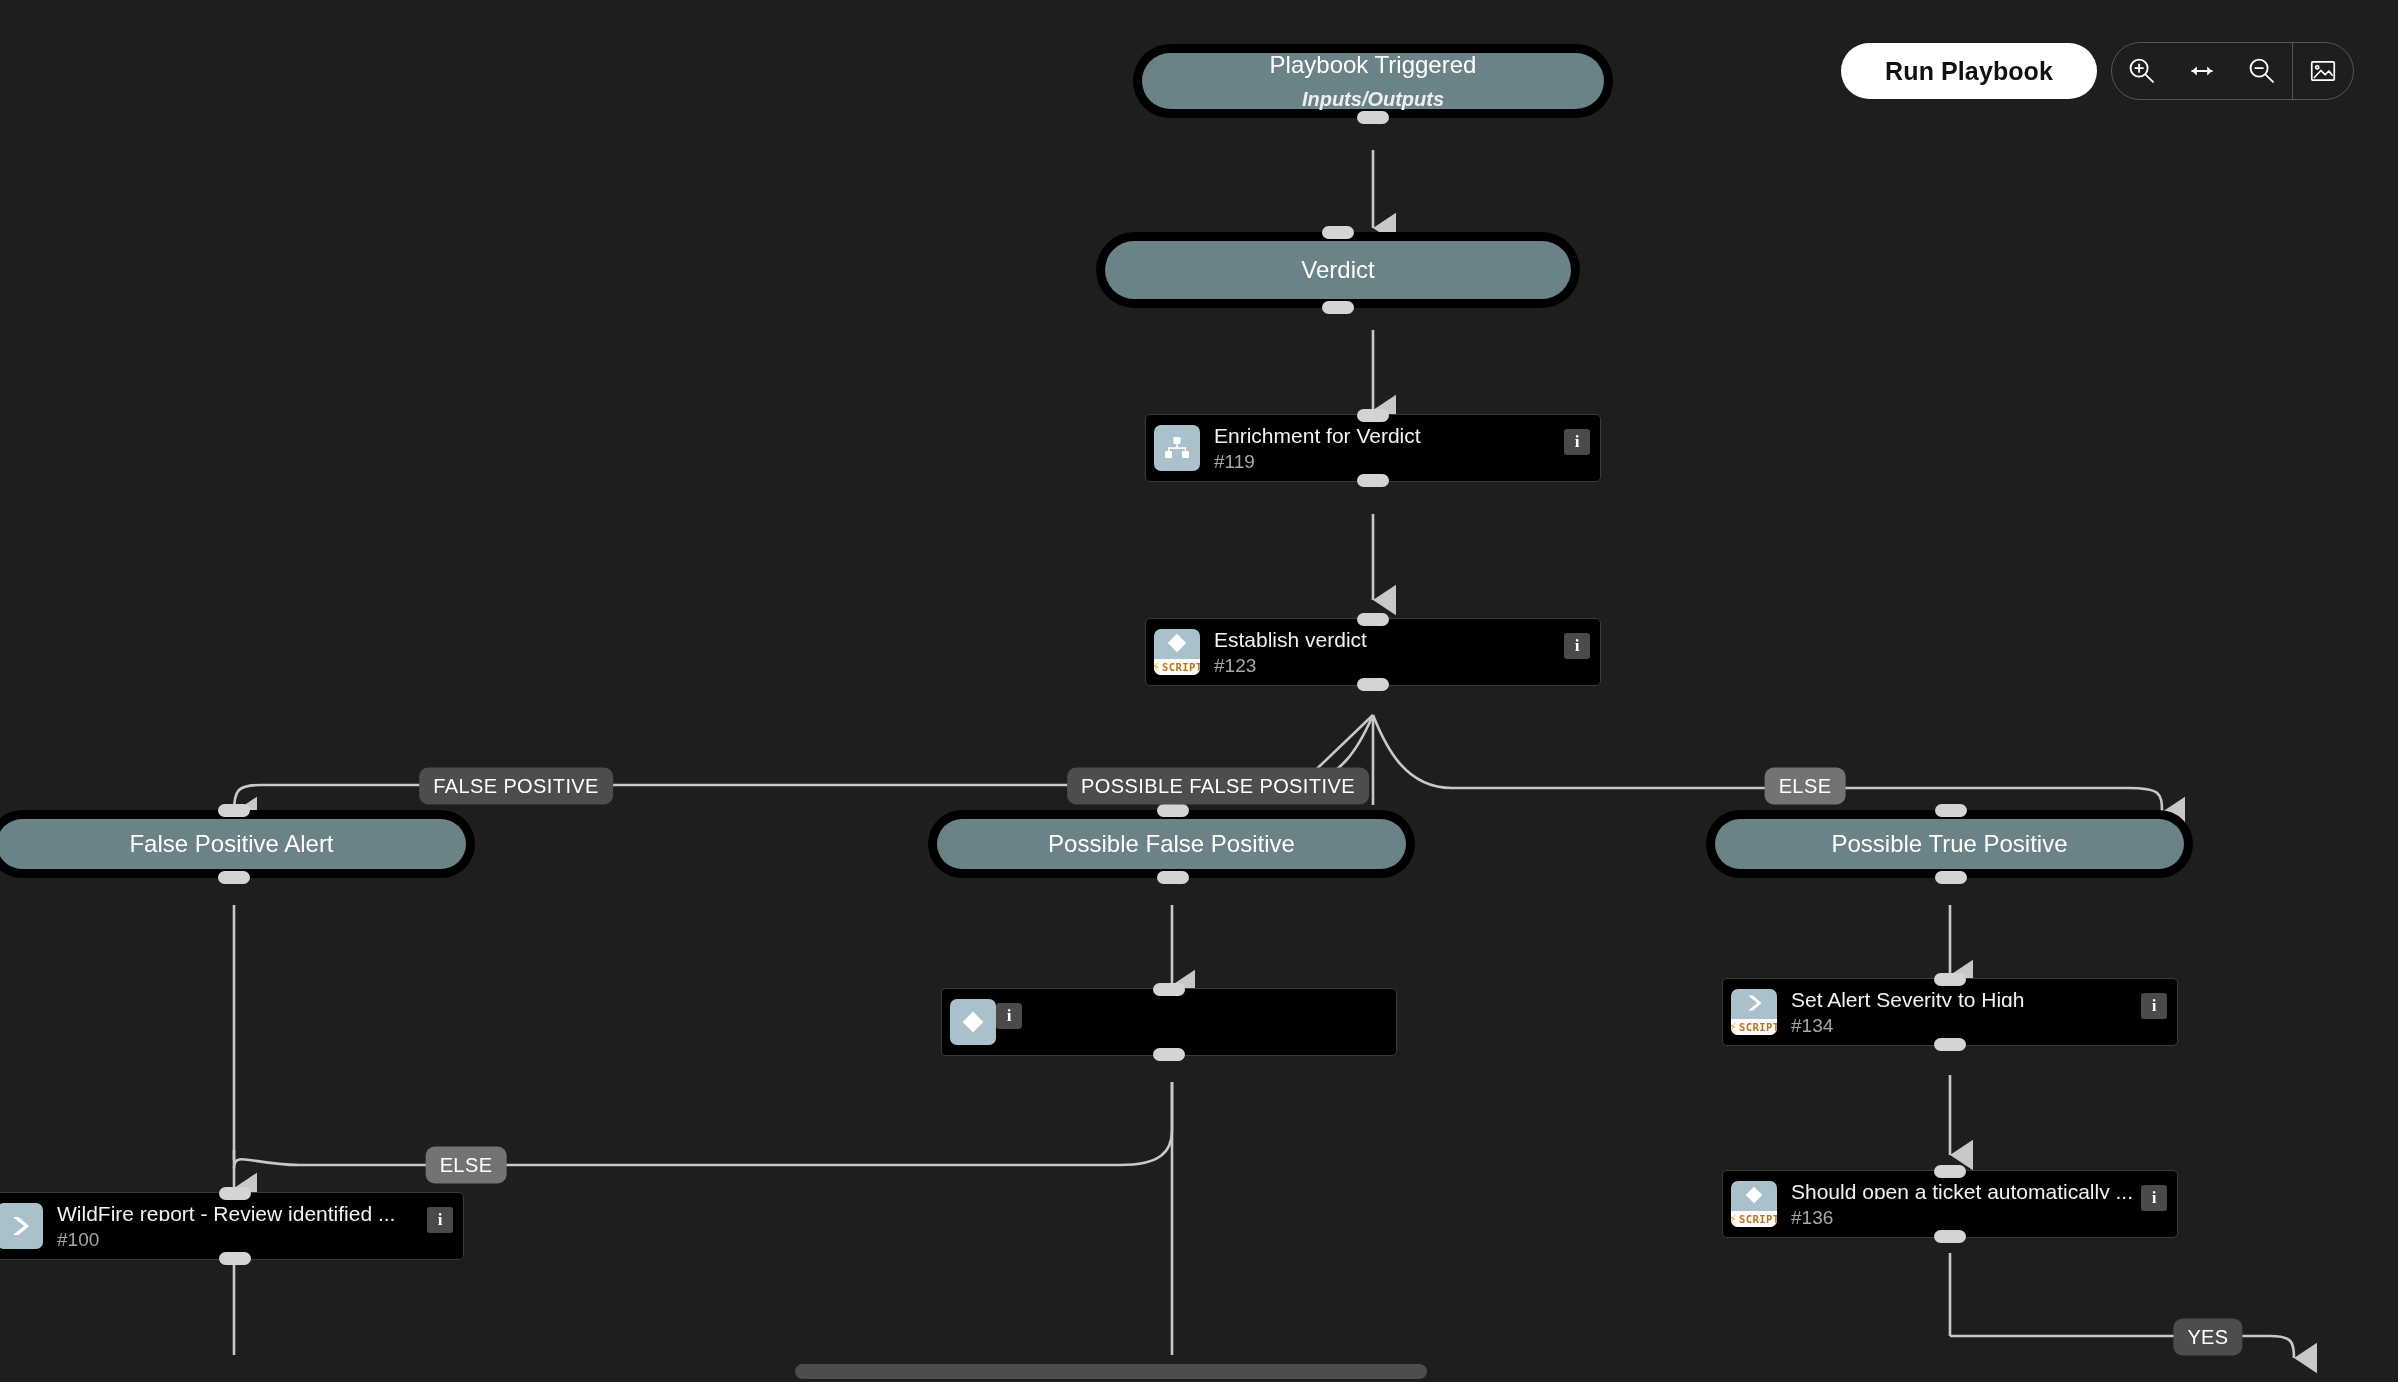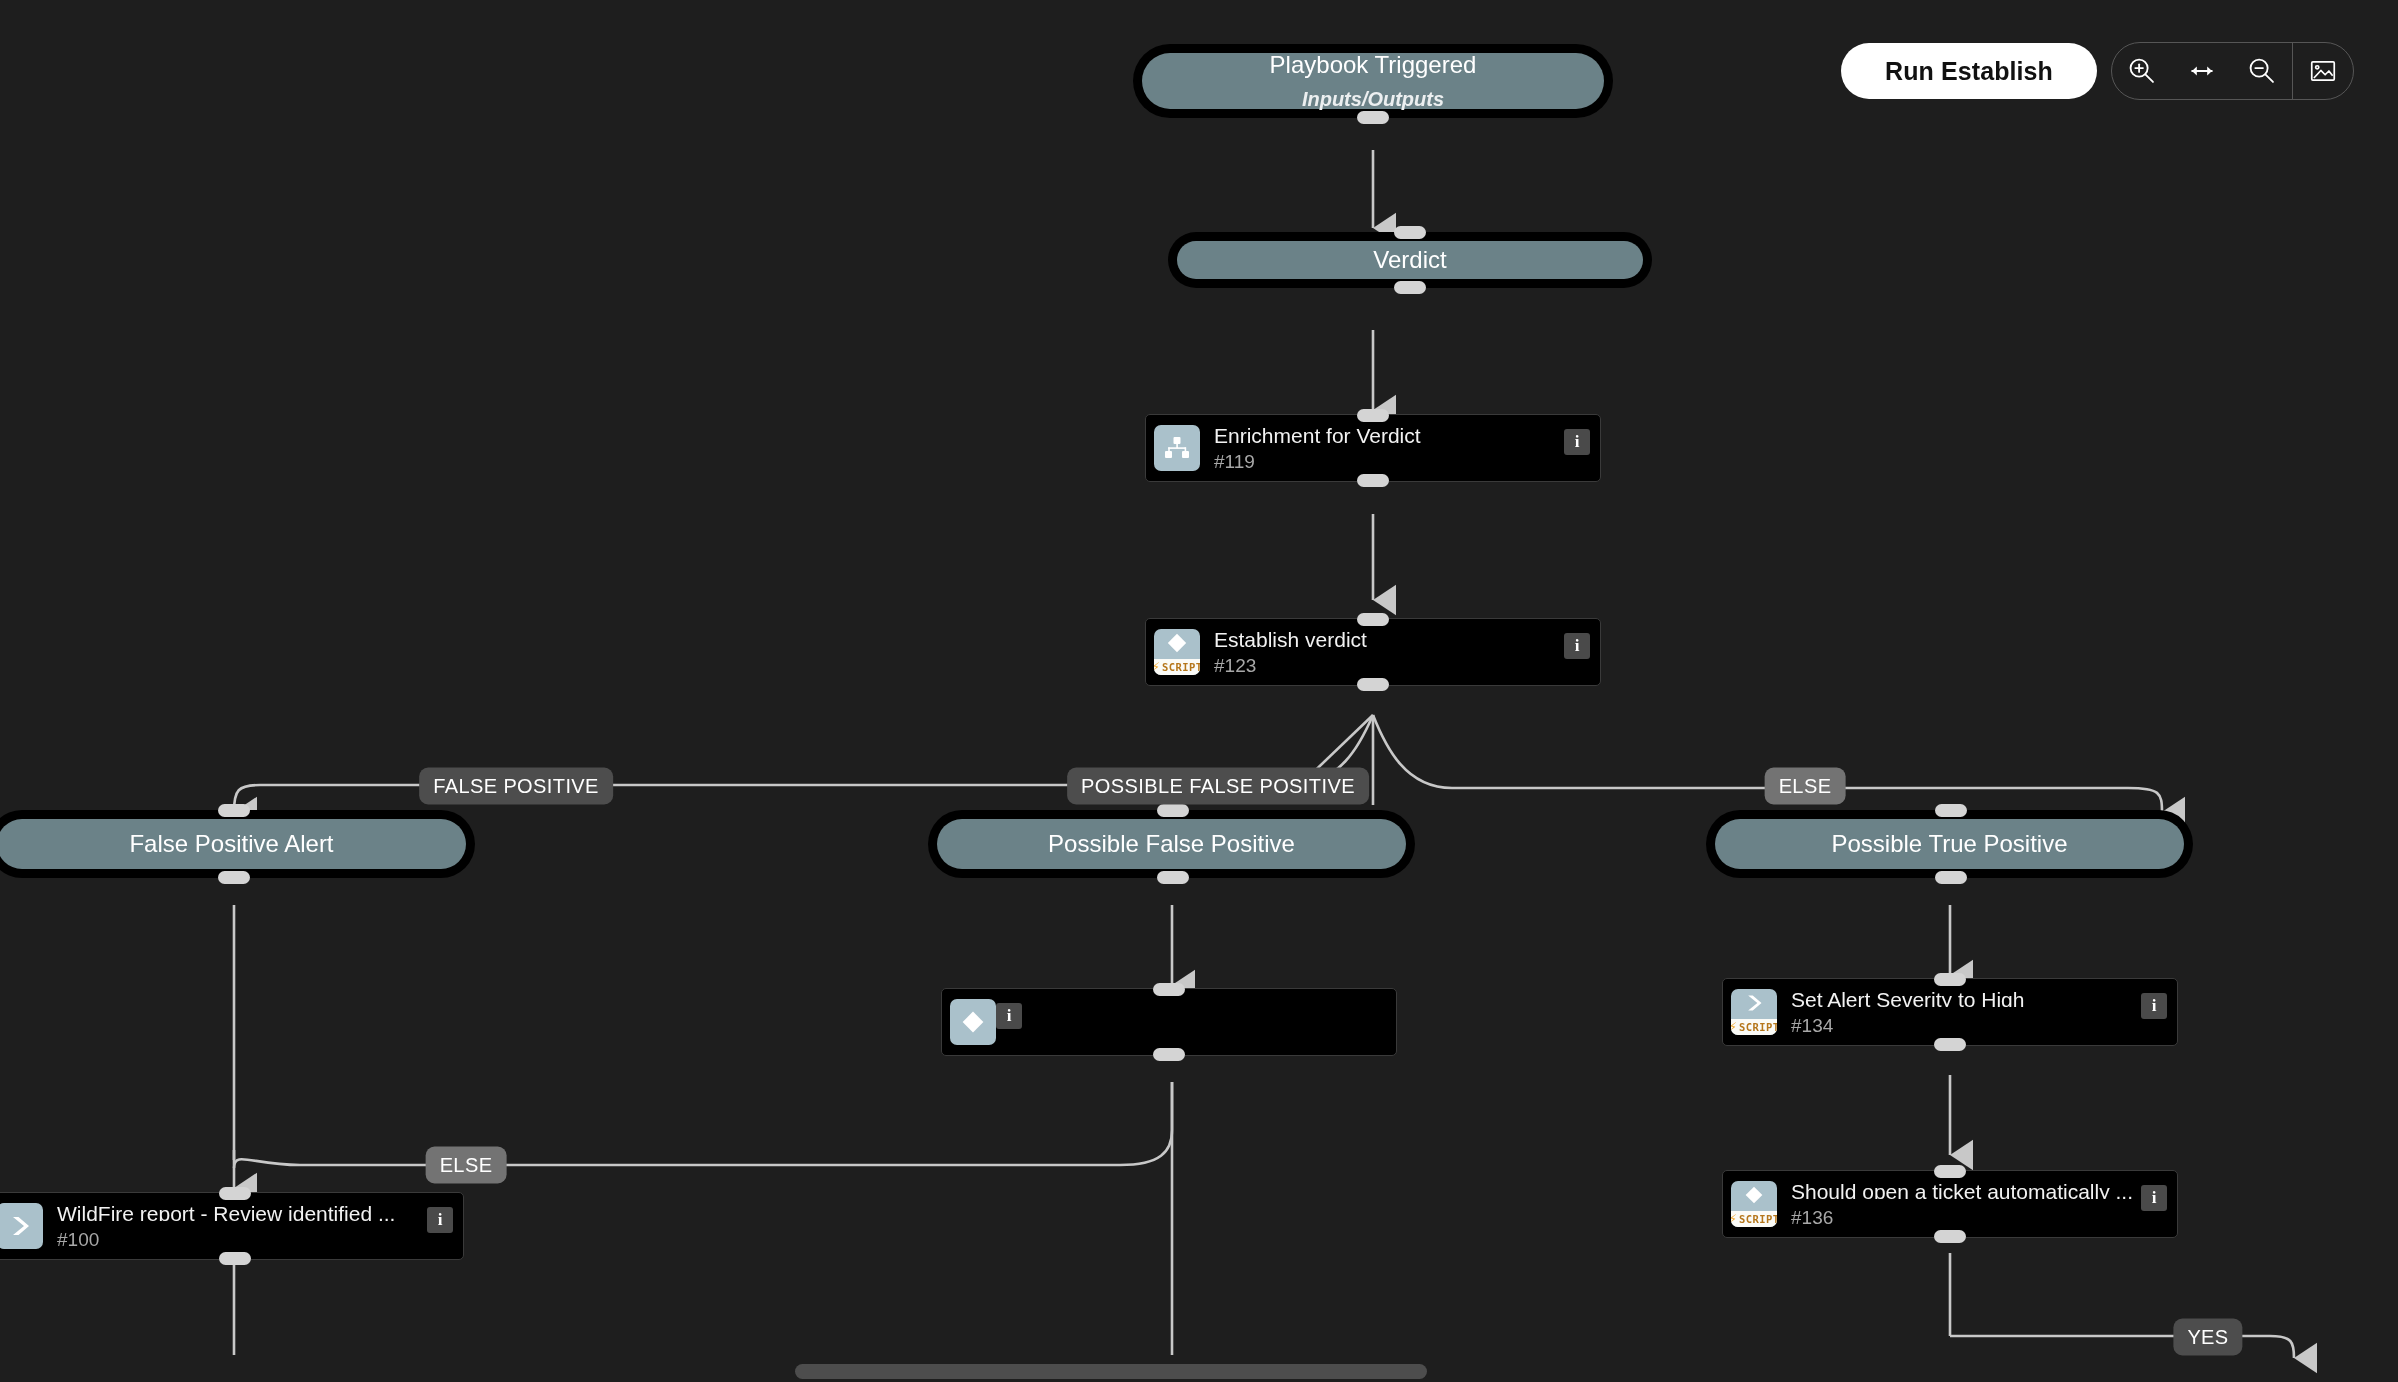--- a/index.html
+++ b/index.html
@@ -153,21 +153,21 @@
   </svg>
 
   <div class="pill" style="left:1133px;top:44px;width:480px;height:74px;">
     <div class="pill-inner">
       <div class="pill-title">Playbook Triggered</div>
       <div class="pill-sub">Inputs/Outputs</div>
     </div>
     <div class="nub" style="bottom:-6px;"></div>
   </div>
 
-  <div class="pill" style="left:1168px;top:232px;width:484px;height:56px;">
+  <div class="pill" style="left:1096px;top:232px;width:484px;height:76px;">
     <div class="pill-inner">
       <div class="pill-title">Verdict</div>
     </div>
     <div class="nub" style="top:-6px;"></div>
     <div class="nub" style="bottom:-6px;"></div>
   </div>
 
   <div class="card" style="left:1145px;top:414px;width:456px;height:68px;">
     <div class="card-icon">
       <div class="glyph">
@@ -312,21 +312,21 @@
 
   <div class="edge-label gray" style="left:1218px;top:786px;">POSSIBLE FALSE POSITIVE</div>
 
   <div class="edge-label black" style="left:1805px;top:786px;">ELSE</div>
 
   <div class="edge-label black" style="left:466px;top:1165px;">ELSE</div>
 
   <div class="edge-label gray" style="left:2208px;top:1337px;">YES</div>
 
   <div class="toolbar">
-    <button class="run-btn">Run Establish</button>
+    <button class="run-btn">Run Playbook</button>
 
     <div class="zoom-group">
       <div class="zbtn">
         <svg width="30" height="30" viewBox="0 0 26 26" fill="none" stroke="#fff" stroke-width="1.6">
           <circle cx="10.5" cy="10.5" r="7.4"></circle>
           <line x1="15.9" y1="15.9" x2="22.5" y2="22.5" stroke-linecap="round"></line>
           <line x1="10.5" y1="7.2" x2="10.5" y2="13.8" stroke-linecap="round"></line>
           <line x1="7.2" y1="10.5" x2="13.8" y2="10.5" stroke-linecap="round"></line>
         </svg>
       </div>

